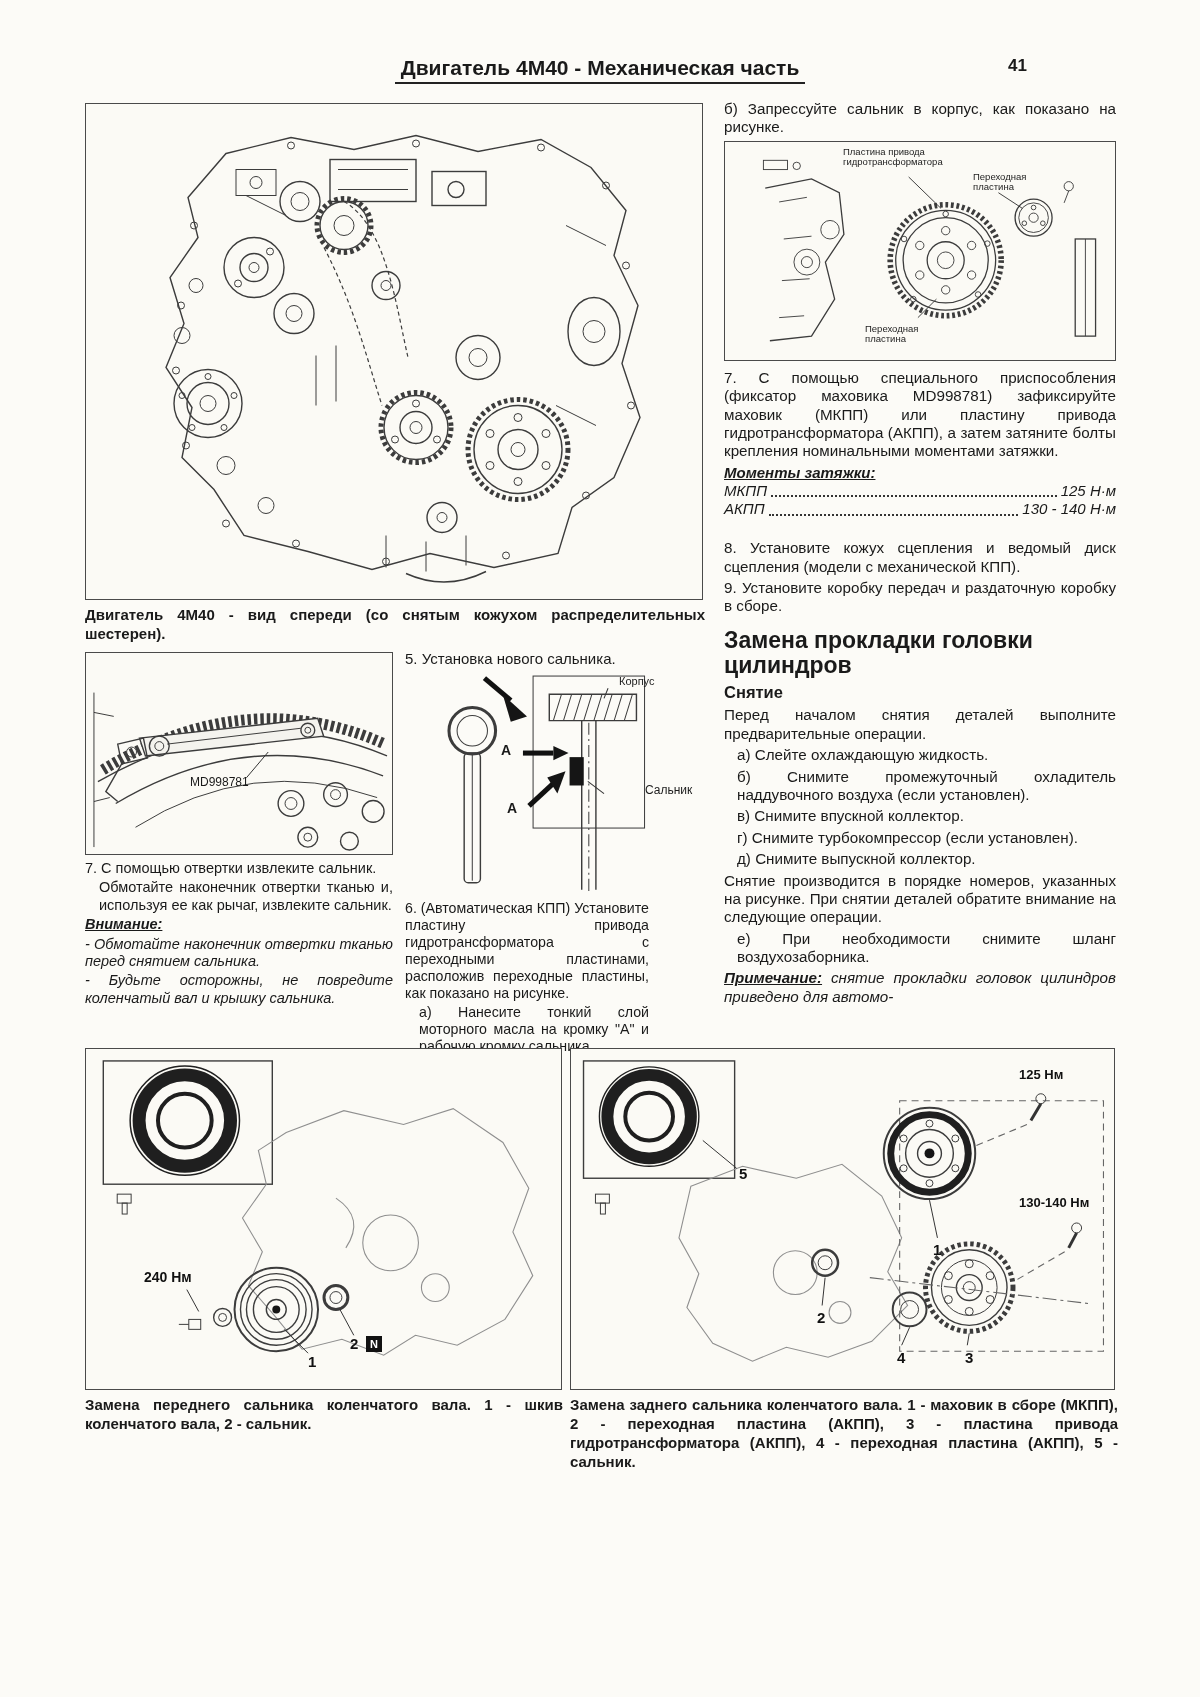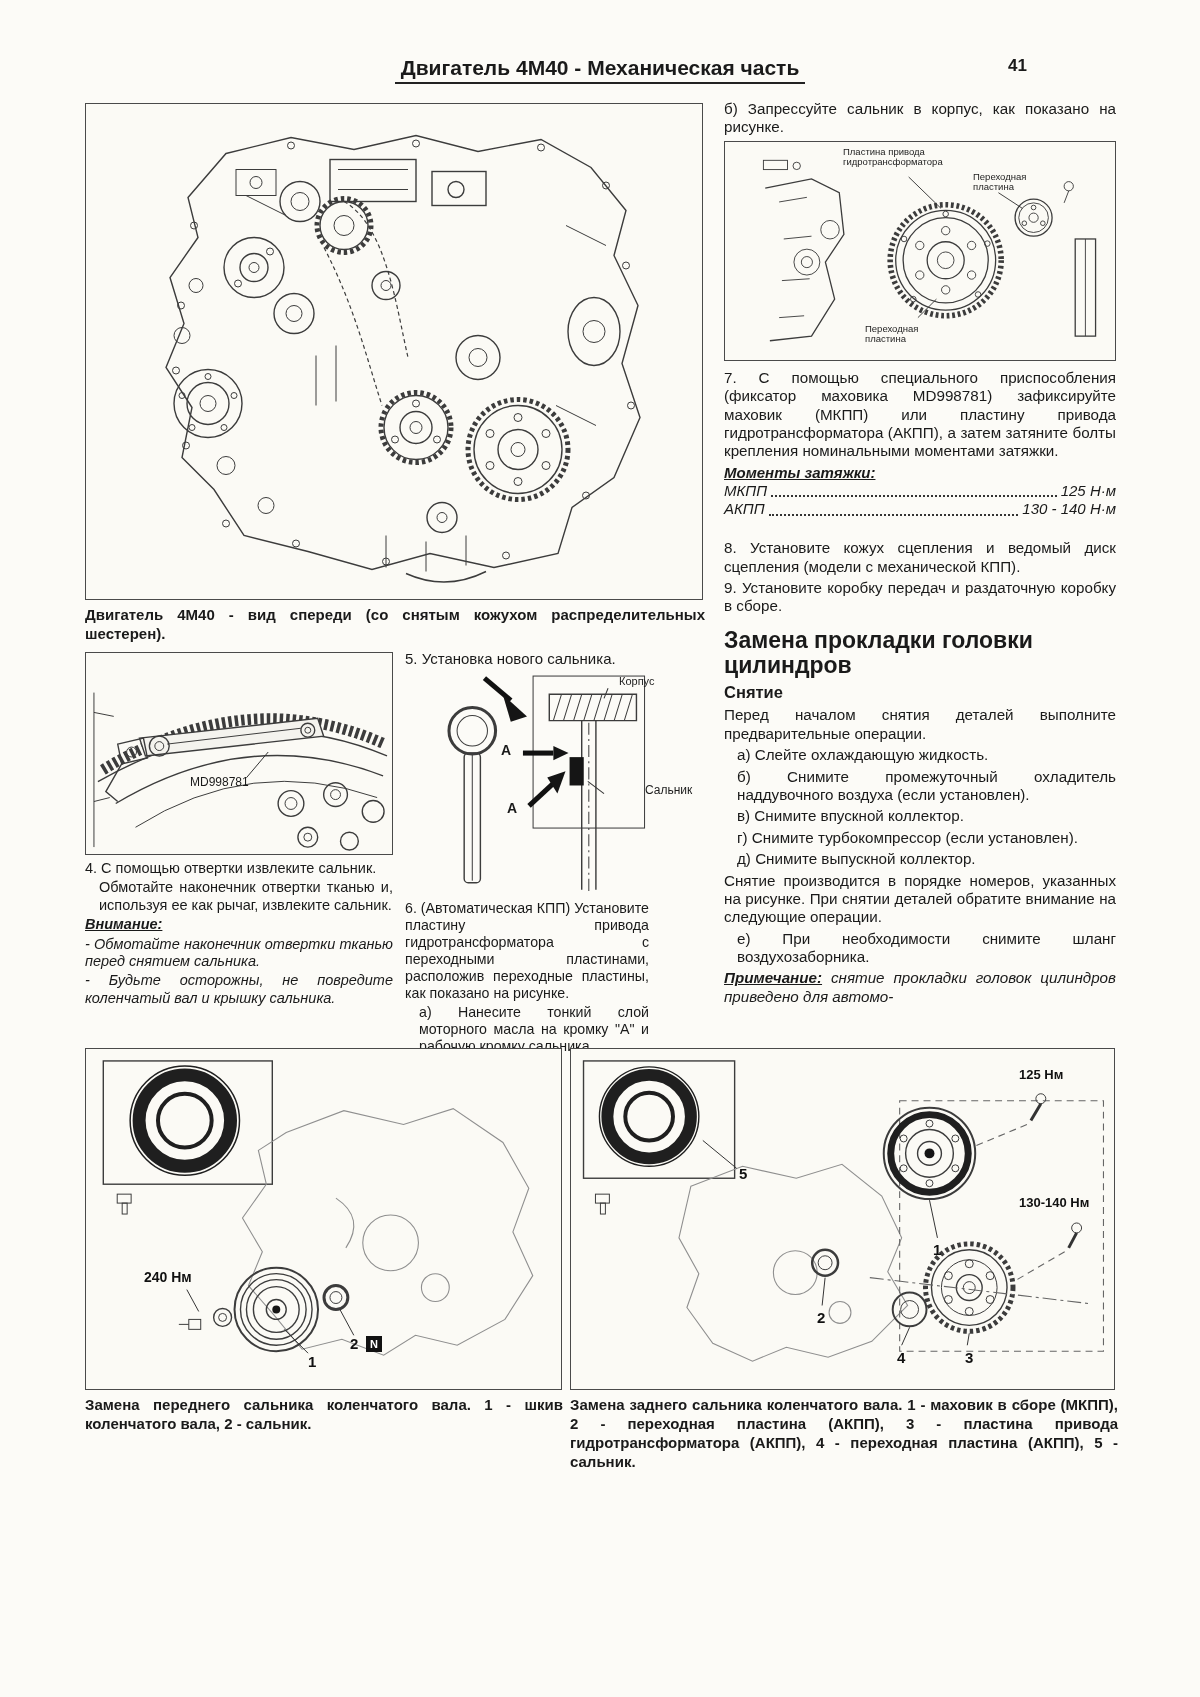--- a/index.html
+++ b/index.html
@@ -272,21 +272,21 @@
       <polygon class="ln" points="30,92 56,86 60,106 34,112"></polygon>
       <path class="ln" d="M34,112 L18,140 L30,150"></path>
       <circle class="ln1" cx="44" cy="100" r="5"></circle>
 
       <path class="leaderln" d="M160,126 L182,100"></path>
     </svg>
     <span class="biglabel" style="left:104px;top:122px;font-weight:normal;font-size:12px;">MD998781</span>
   </div>
 
   <div class="lefttext txtblock">
-    <p class="jtext">4. С помощью отвертки извлеките сальник.</p>
+    <p class="jtext">7. С помощью отвертки извлеките сальник.</p>
     <p class="jtext indent1">Обмотайте наконечник отвертки тканью и, используя ее как рычаг, извлеките сальник.</p>
     <p class="warn-title">Внимание:</p>
     <p class="jtext warn-item">- Обмотайте наконечник отвертки тканью перед снятием сальника.</p>
     <p class="jtext warn-item">- Будьте осторожны, не повредите коленчатый вал и крышку сальника.</p>
   </div>
 
   <div class="center-figtitle">5. Установка нового сальника.</div>
   <div class="abs" style="left:405px;top:672px;width:244px;height:228px;">
     <svg viewBox="0 0 240 225" style="width:100%;height:100%;display:block;">
       <rect class="ln1" x="126" y="4" width="110" height="150"></rect>

